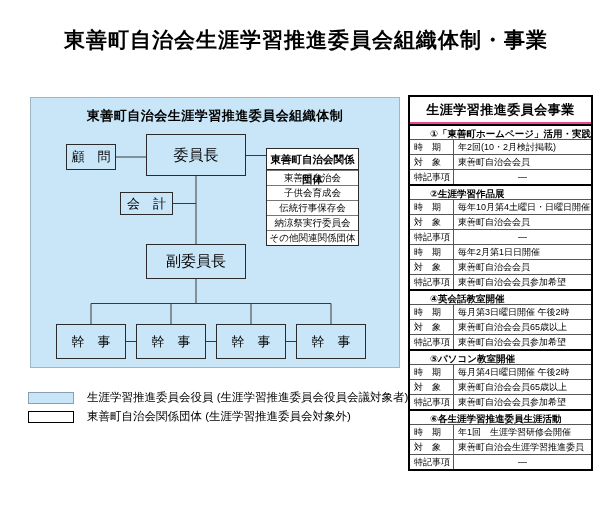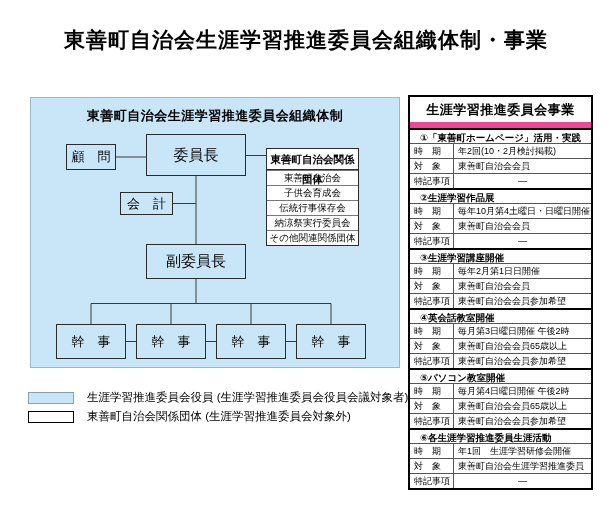--- a/index.html
+++ b/index.html
@@ -57,25 +57,25 @@
   .swatch.blue{background:#c9e6f8;border:1px solid #8aa0ae;}
   .swatch.white{background:#ffffff;border:1.5px solid #000;}
   .legend-label{font-size:11.5px;white-space:nowrap;}
   
   .ptable{
     position:absolute;left:408px;top:95px;width:185px;
     border:2px solid #000;box-sizing:border-box;background:#fff;
   }
   .ptable-title{
     height:25px;line-height:25px;text-align:center;font-weight:bold;
-    font-size:13px;border-bottom:6px solid #ec4899;letter-spacing:0.5px;
+    font-size:13px;border-bottom:2px solid #ec4899;letter-spacing:0.5px;
   }
   .sec-header{
     height:15px;line-height:15px;font-weight:bold;font-size:9.5px;
-    padding-left:10px;border-top:2px solid #000;white-space:nowrap;
+    padding-left:20px;border-top:2px solid #000;white-space:nowrap;
     box-sizing:border-box;overflow:hidden;
   }
   .psec:first-of-type .sec-header{border-top:none;}
   .prow{
     display:flex;height:15px;border-top:1px solid #555;box-sizing:border-box;
   }
   .prow-label{
     width:44px;flex:none;border-right:1px solid #555;box-sizing:border-box;
     font-size:9px;display:flex;align-items:center;padding-left:4px;
     white-space:nowrap;overflow:hidden;
@@ -172,21 +172,20 @@
       <div class="prow-label">対　象</div>
       <div class="prow-value">東善町自治会会員</div>
     </div>
     <div class="prow">
       <div class="prow-label">特記事項</div>
       <div class="prow-value center">—</div>
     </div>
   </div>
 
   <div class="psec">
-    <div class="sec-header">③生涯学習講座開催</div>
     <div class="prow">
       <div class="prow-label">時　期</div>
       <div class="prow-value">毎年2月第1日日開催</div>
     </div>
     <div class="prow">
       <div class="prow-label">対　象</div>
       <div class="prow-value">東善町自治会会員</div>
     </div>
     <div class="prow">
       <div class="prow-label">特記事項</div>

